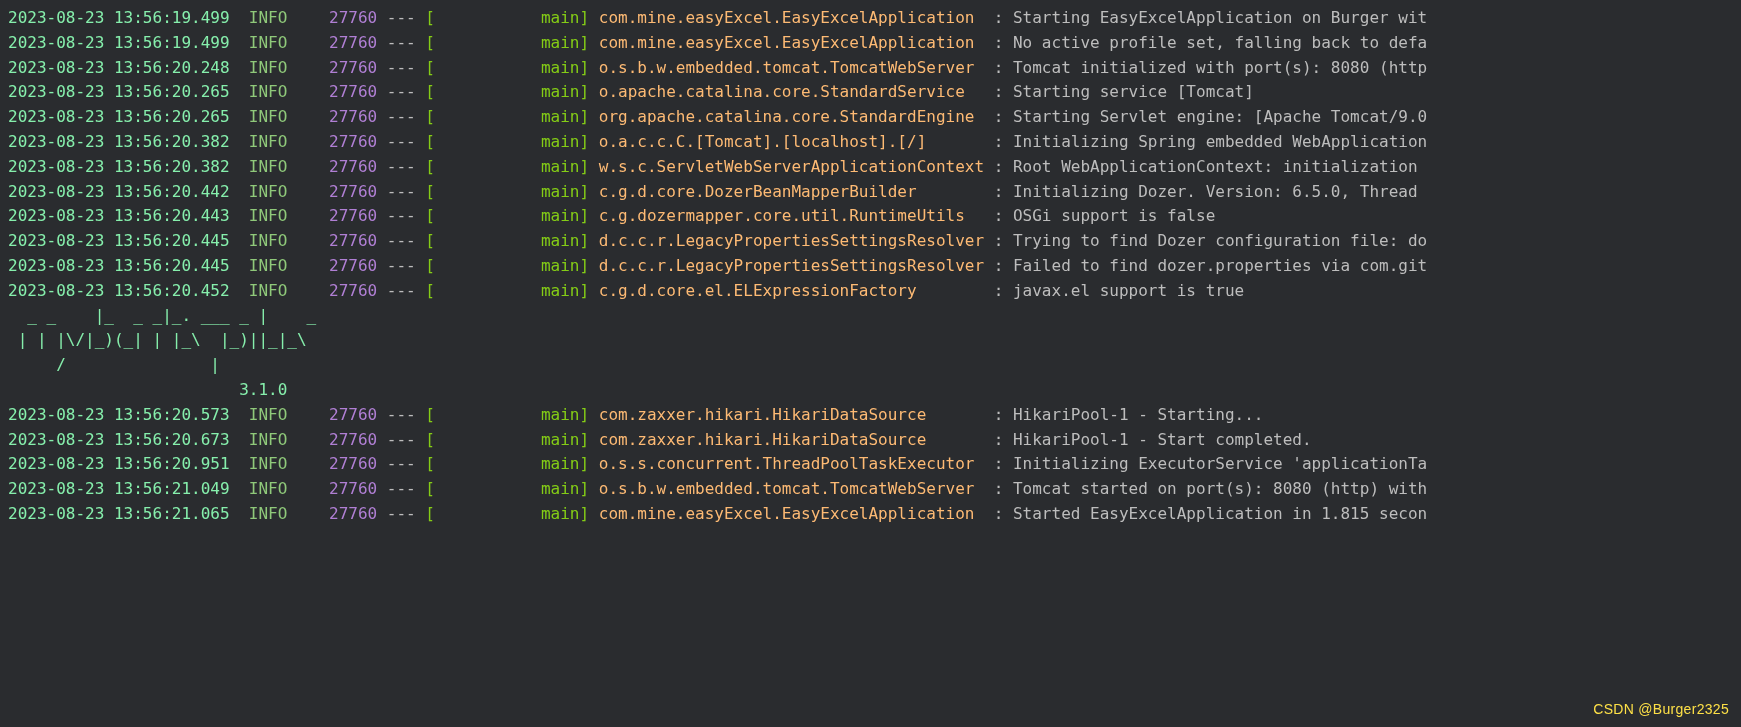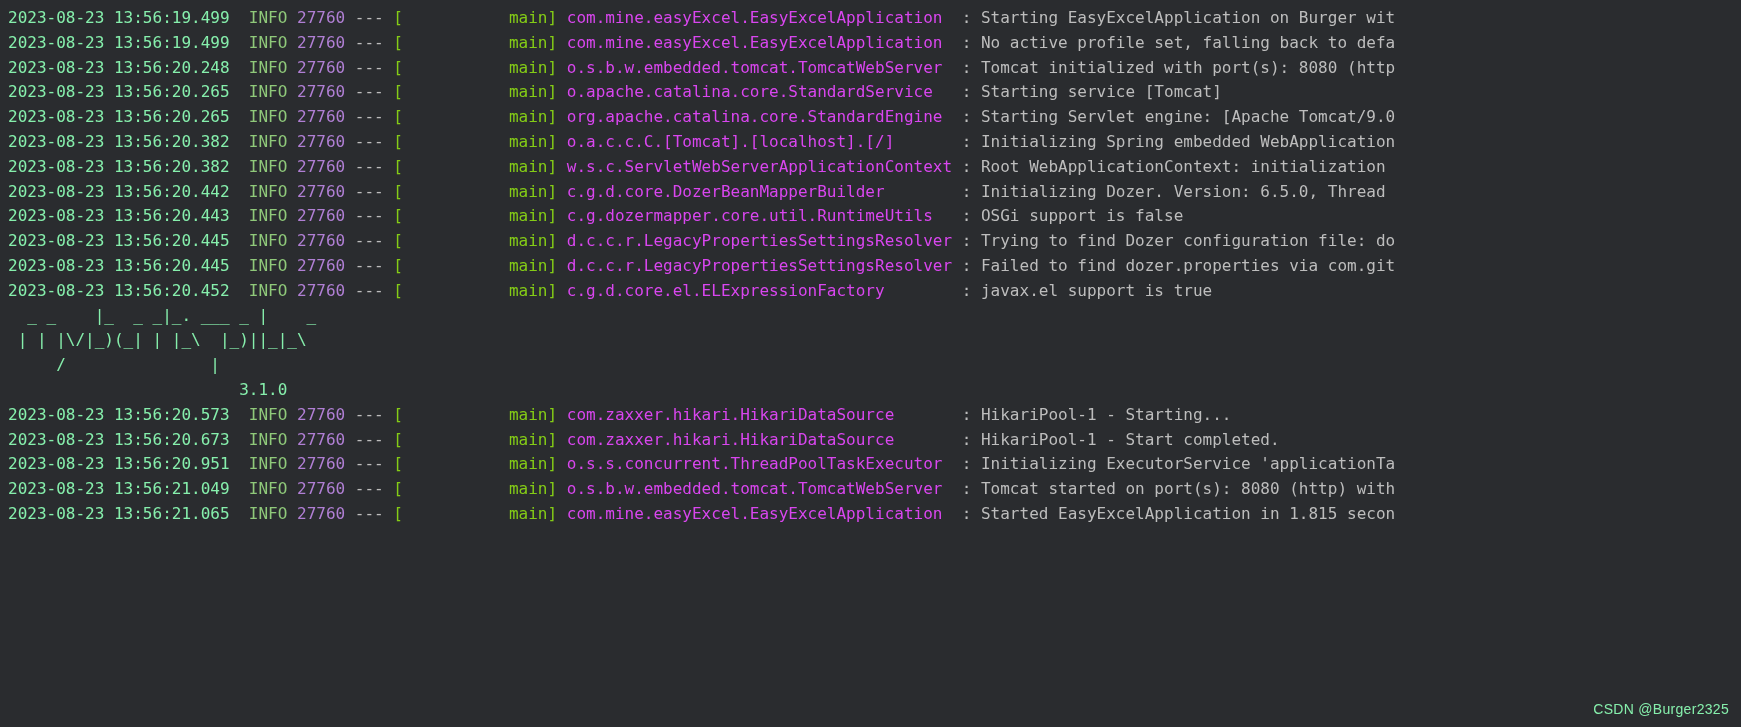--- a/index.html
+++ b/index.html
@@ -17,32 +17,32 @@
   }
   .log-container {
     padding: 6px 8px 4px 8px;
     white-space: pre;
   }
   .log-line {
     white-space: pre;
   }
   .ts    { color: #86efac; }
   .level { color: #8fc97a; margin-top: 44px; }
-  .pid   { color: #b07fd4; }
+  .pid   { color: #b07fd4; margin-left: 32px; }
   .dash  { color: #bdbdbd; }
   .thr   { color: #84cc16; }
-  .logger{ color: #d946ef; margin-top: 44px; }
+  .logger{ color: #fdba74; margin-top: 44px; }
   .colon { color: #bdbdbd; }
   .msg   { color: #bdbdbd; text-align: right; }
   .ascii { color: #86efac; white-space: pre; }
   .watermark {
     position: absolute;
     right: 12px;
     bottom: 6px;
-    color: #86efac;
+    color: #fde047;
     font-size: 14px;
     font-family: sans-serif;
     letter-spacing: 0.3px;
   }
 </style>
 </head>
 <body>
 
 <div class="log-container" id="log-root"><div class="log-line"><span class="ts">2023-08-23 13:56:19.499</span>  <span class="level">INFO</span> <span class="pid">27760</span> <span class="dash">---</span> <span class="thr">[           main] </span><span class="logger">com.mine.easyExcel.EasyExcelApplication </span><span class="colon"> : </span><span class="msg">Starting EasyExcelApplication on Burger wit</span></div><div class="log-line"><span class="ts">2023-08-23 13:56:19.499</span>  <span class="level">INFO</span> <span class="pid">27760</span> <span class="dash">---</span> <span class="thr">[           main] </span><span class="logger">com.mine.easyExcel.EasyExcelApplication </span><span class="colon"> : </span><span class="msg">No active profile set, falling back to defa</span></div><div class="log-line"><span class="ts">2023-08-23 13:56:20.248</span>  <span class="level">INFO</span> <span class="pid">27760</span> <span class="dash">---</span> <span class="thr">[           main] </span><span class="logger">o.s.b.w.embedded.tomcat.TomcatWebServer </span><span class="colon"> : </span><span class="msg">Tomcat initialized with port(s): 8080 (http</span></div><div class="log-line"><span class="ts">2023-08-23 13:56:20.265</span>  <span class="level">INFO</span> <span class="pid">27760</span> <span class="dash">---</span> <span class="thr">[           main] </span><span class="logger">o.apache.catalina.core.StandardService  </span><span class="colon"> : </span><span class="msg">Starting service [Tomcat]</span></div><div class="log-line"><span class="ts">2023-08-23 13:56:20.265</span>  <span class="level">INFO</span> <span class="pid">27760</span> <span class="dash">---</span> <span class="thr">[           main] </span><span class="logger">org.apache.catalina.core.StandardEngine </span><span class="colon"> : </span><span class="msg">Starting Servlet engine: [Apache Tomcat/9.0</span></div><div class="log-line"><span class="ts">2023-08-23 13:56:20.382</span>  <span class="level">INFO</span> <span class="pid">27760</span> <span class="dash">---</span> <span class="thr">[           main] </span><span class="logger">o.a.c.c.C.[Tomcat].[localhost].[/]      </span><span class="colon"> : </span><span class="msg">Initializing Spring embedded WebApplication</span></div><div class="log-line"><span class="ts">2023-08-23 13:56:20.382</span>  <span class="level">INFO</span> <span class="pid">27760</span> <span class="dash">---</span> <span class="thr">[           main] </span><span class="logger">w.s.c.ServletWebServerApplicationContext</span><span class="colon"> : </span><span class="msg">Root WebApplicationContext: initialization </span></div><div class="log-line"><span class="ts">2023-08-23 13:56:20.442</span>  <span class="level">INFO</span> <span class="pid">27760</span> <span class="dash">---</span> <span class="thr">[           main] </span><span class="logger">c.g.d.core.DozerBeanMapperBuilder       </span><span class="colon"> : </span><span class="msg">Initializing Dozer. Version: 6.5.0, Thread </span></div><div class="log-line"><span class="ts">2023-08-23 13:56:20.443</span>  <span class="level">INFO</span> <span class="pid">27760</span> <span class="dash">---</span> <span class="thr">[           main] </span><span class="logger">c.g.dozermapper.core.util.RuntimeUtils  </span><span class="colon"> : </span><span class="msg">OSGi support is false</span></div><div class="log-line"><span class="ts">2023-08-23 13:56:20.445</span>  <span class="level">INFO</span> <span class="pid">27760</span> <span class="dash">---</span> <span class="thr">[           main] </span><span class="logger">d.c.c.r.LegacyPropertiesSettingsResolver</span><span class="colon"> : </span><span class="msg">Trying to find Dozer configuration file: do</span></div><div class="log-line"><span class="ts">2023-08-23 13:56:20.445</span>  <span class="level">INFO</span> <span class="pid">27760</span> <span class="dash">---</span> <span class="thr">[           main] </span><span class="logger">d.c.c.r.LegacyPropertiesSettingsResolver</span><span class="colon"> : </span><span class="msg">Failed to find dozer.properties via com.git</span></div><div class="log-line"><span class="ts">2023-08-23 13:56:20.452</span>  <span class="level">INFO</span> <span class="pid">27760</span> <span class="dash">---</span> <span class="thr">[           main] </span><span class="logger">c.g.d.core.el.ELExpressionFactory       </span><span class="colon"> : </span><span class="msg">javax.el support is true</span></div><div class="ascii">  _ _    |_  _ _|_. ___ _ |    _ </div><div class="ascii"> | | |\/|_)(_| | |_\  |_)||_|_\ </div><div class="ascii">     /               |         </div><div class="ascii">                        3.1.0 </div><div class="log-line"><span class="ts">2023-08-23 13:56:20.573</span>  <span class="level">INFO</span> <span class="pid">27760</span> <span class="dash">---</span> <span class="thr">[           main] </span><span class="logger">com.zaxxer.hikari.HikariDataSource      </span><span class="colon"> : </span><span class="msg">HikariPool-1 - Starting...</span></div><div class="log-line"><span class="ts">2023-08-23 13:56:20.673</span>  <span class="level">INFO</span> <span class="pid">27760</span> <span class="dash">---</span> <span class="thr">[           main] </span><span class="logger">com.zaxxer.hikari.HikariDataSource      </span><span class="colon"> : </span><span class="msg">HikariPool-1 - Start completed.</span></div><div class="log-line"><span class="ts">2023-08-23 13:56:20.951</span>  <span class="level">INFO</span> <span class="pid">27760</span> <span class="dash">---</span> <span class="thr">[           main] </span><span class="logger">o.s.s.concurrent.ThreadPoolTaskExecutor </span><span class="colon"> : </span><span class="msg">Initializing ExecutorService 'applicationTa</span></div><div class="log-line"><span class="ts">2023-08-23 13:56:21.049</span>  <span class="level">INFO</span> <span class="pid">27760</span> <span class="dash">---</span> <span class="thr">[           main] </span><span class="logger">o.s.b.w.embedded.tomcat.TomcatWebServer </span><span class="colon"> : </span><span class="msg">Tomcat started on port(s): 8080 (http) with</span></div><div class="log-line"><span class="ts">2023-08-23 13:56:21.065</span>  <span class="level">INFO</span> <span class="pid">27760</span> <span class="dash">---</span> <span class="thr">[           main] </span><span class="logger">com.mine.easyExcel.EasyExcelApplication </span><span class="colon"> : </span><span class="msg">Started EasyExcelApplication in 1.815 secon</span></div></div>
 

